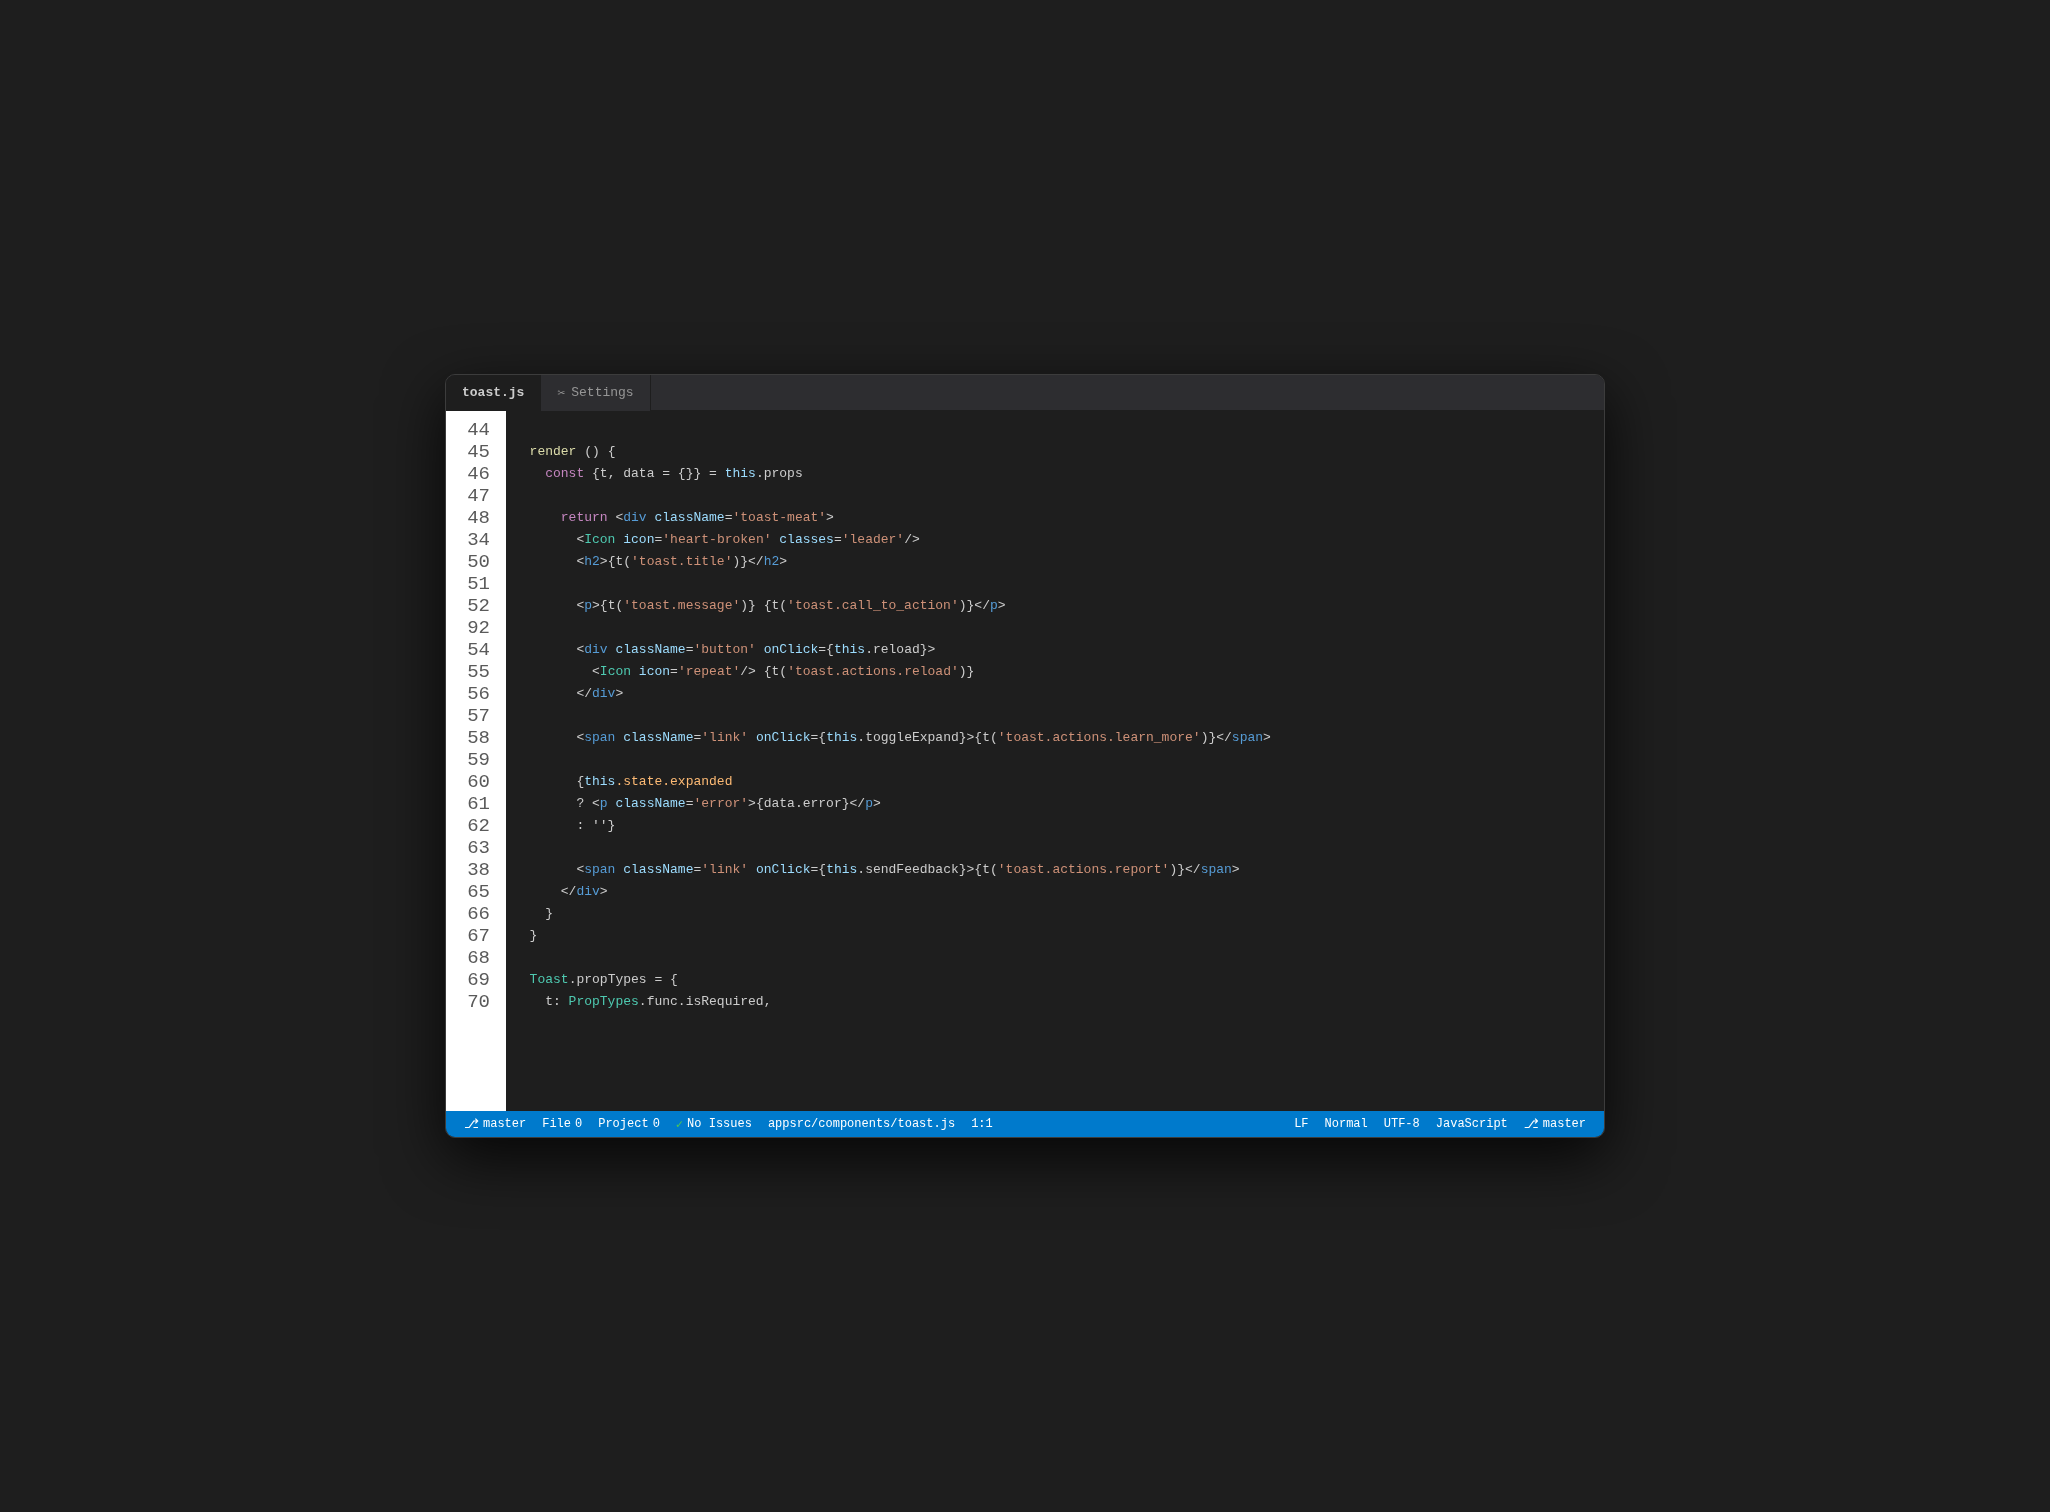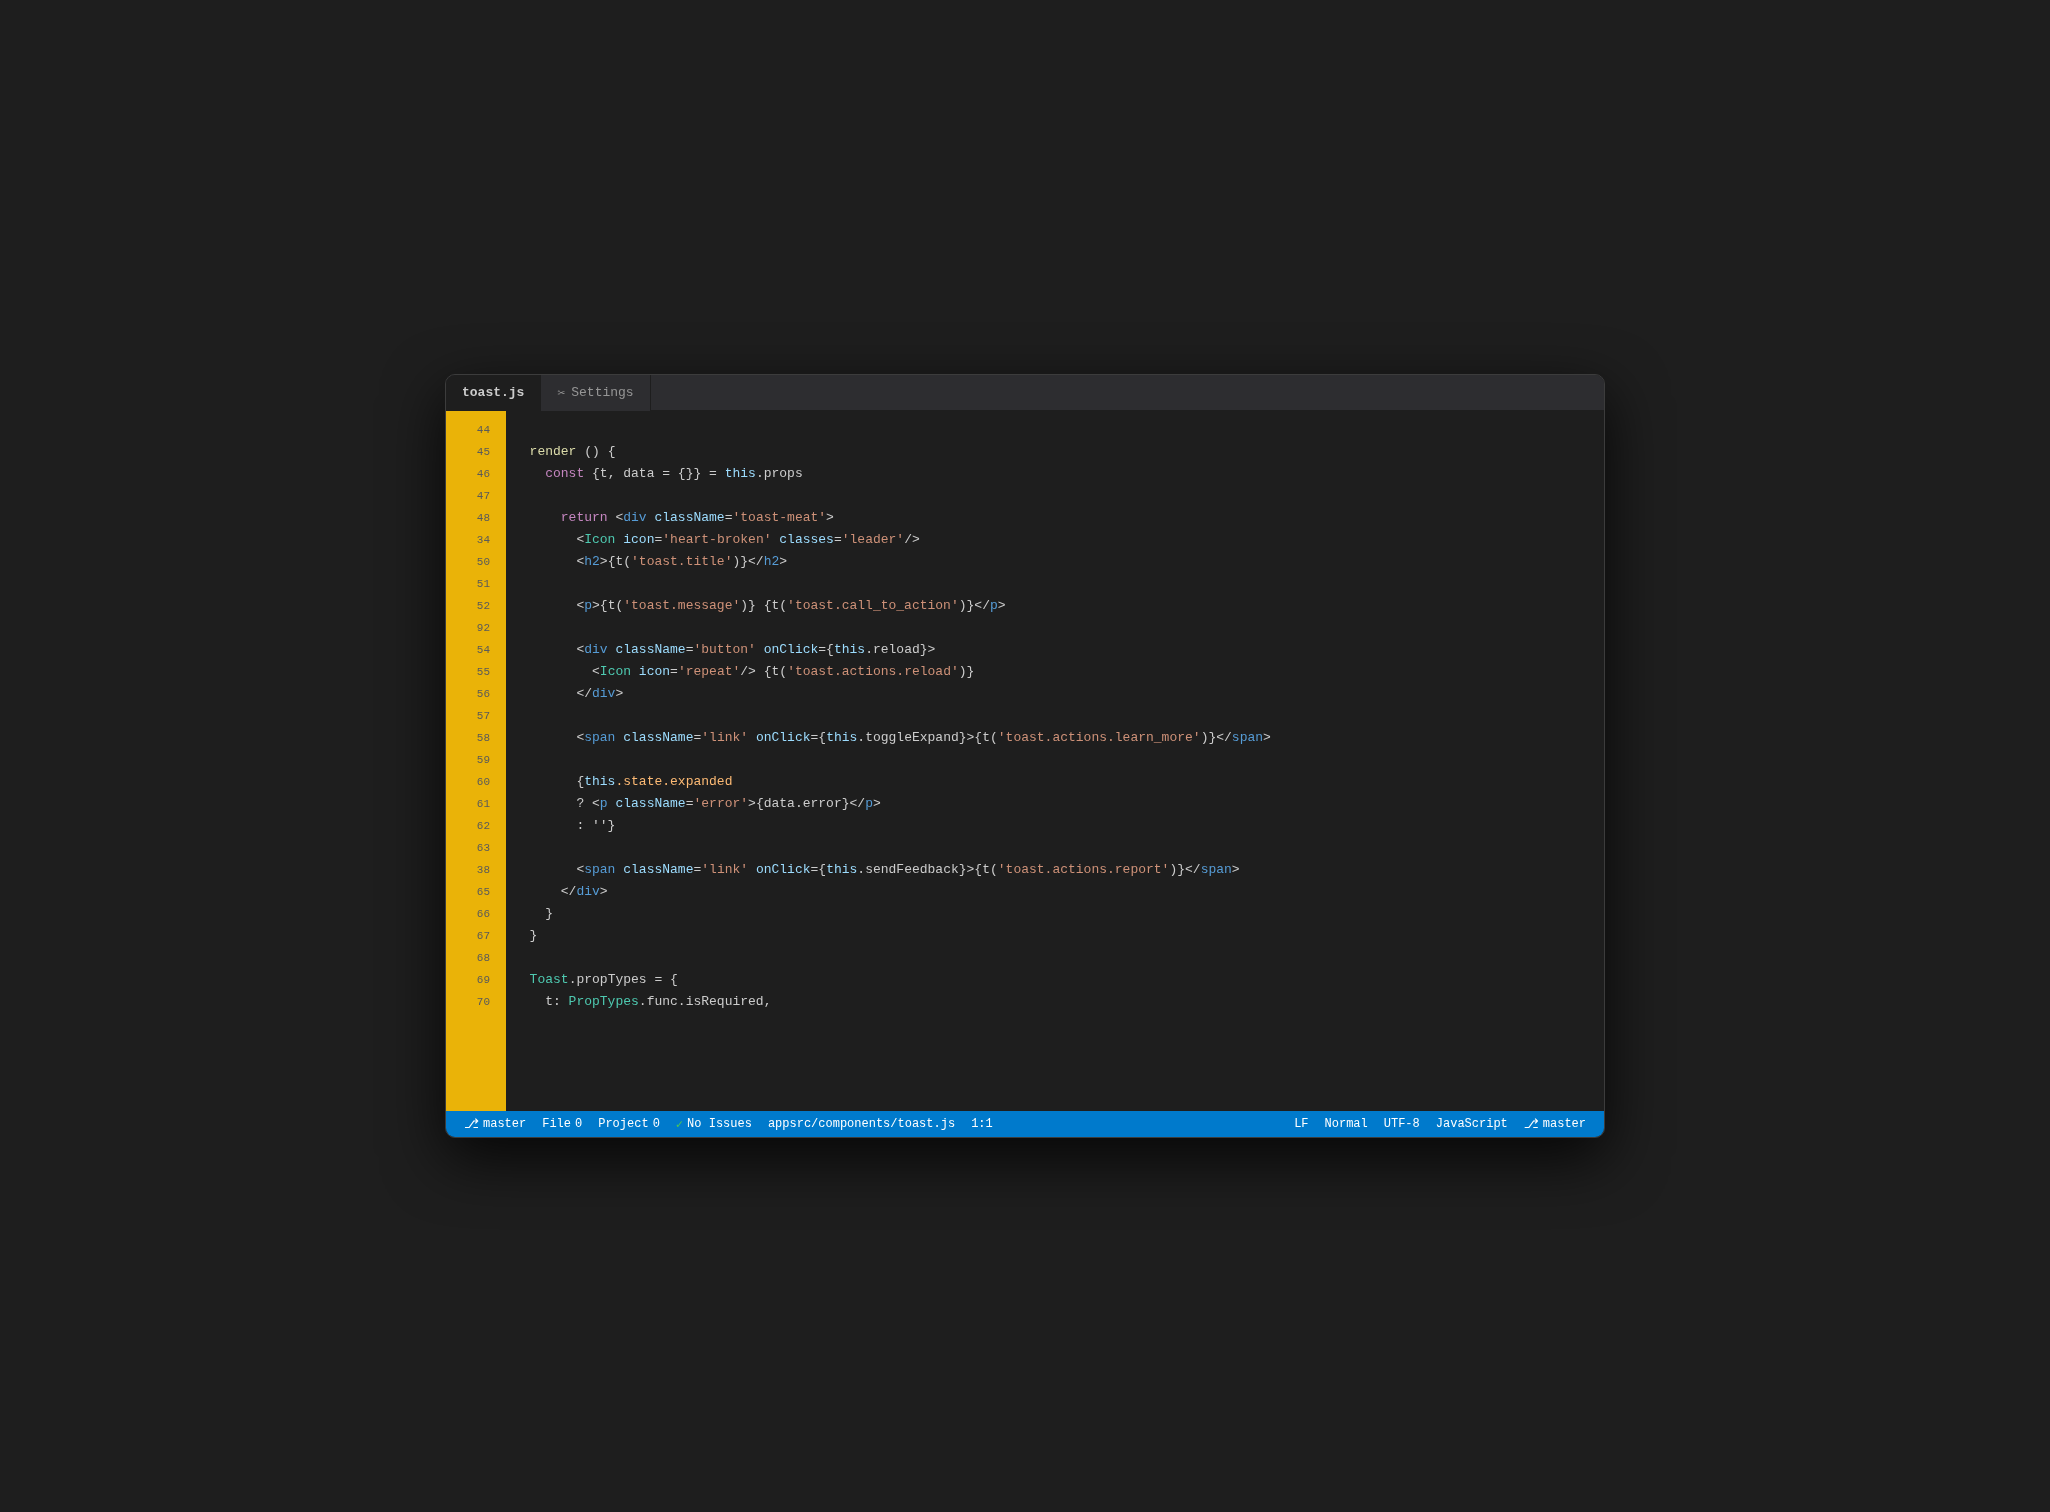--- a/index.html
+++ b/index.html
@@ -102,26 +102,26 @@
       background: #2d2d30;
       color: #969696;
     }
 
     .tab-settings-icon {
       margin-right: 6px;
       color: #969696;
     }
 
     .line-numbers {
-      background: #eab308;
+      background: #ffffff;
       padding: 8px 0;
       min-width: 60px;
       text-align: right;
       color: #5a5a5a;
-      font-size: 11px;
+      font-size: 19px;
       line-height: 22px;
       user-select: none;
     }
 
     .line-numbers .ln {
       padding-right: 16px;
     }
 
     .code-content {
       flex: 1;

